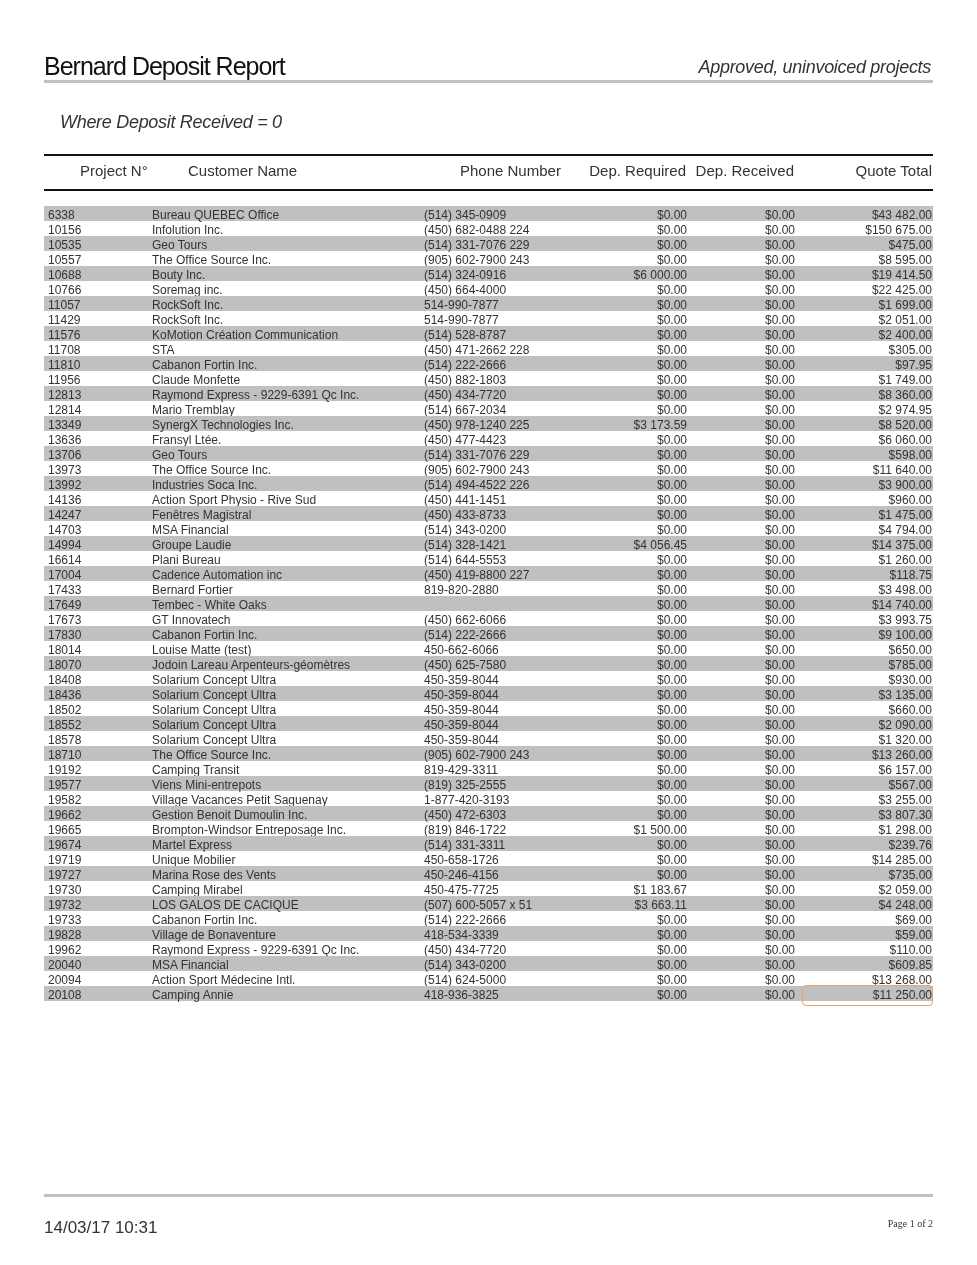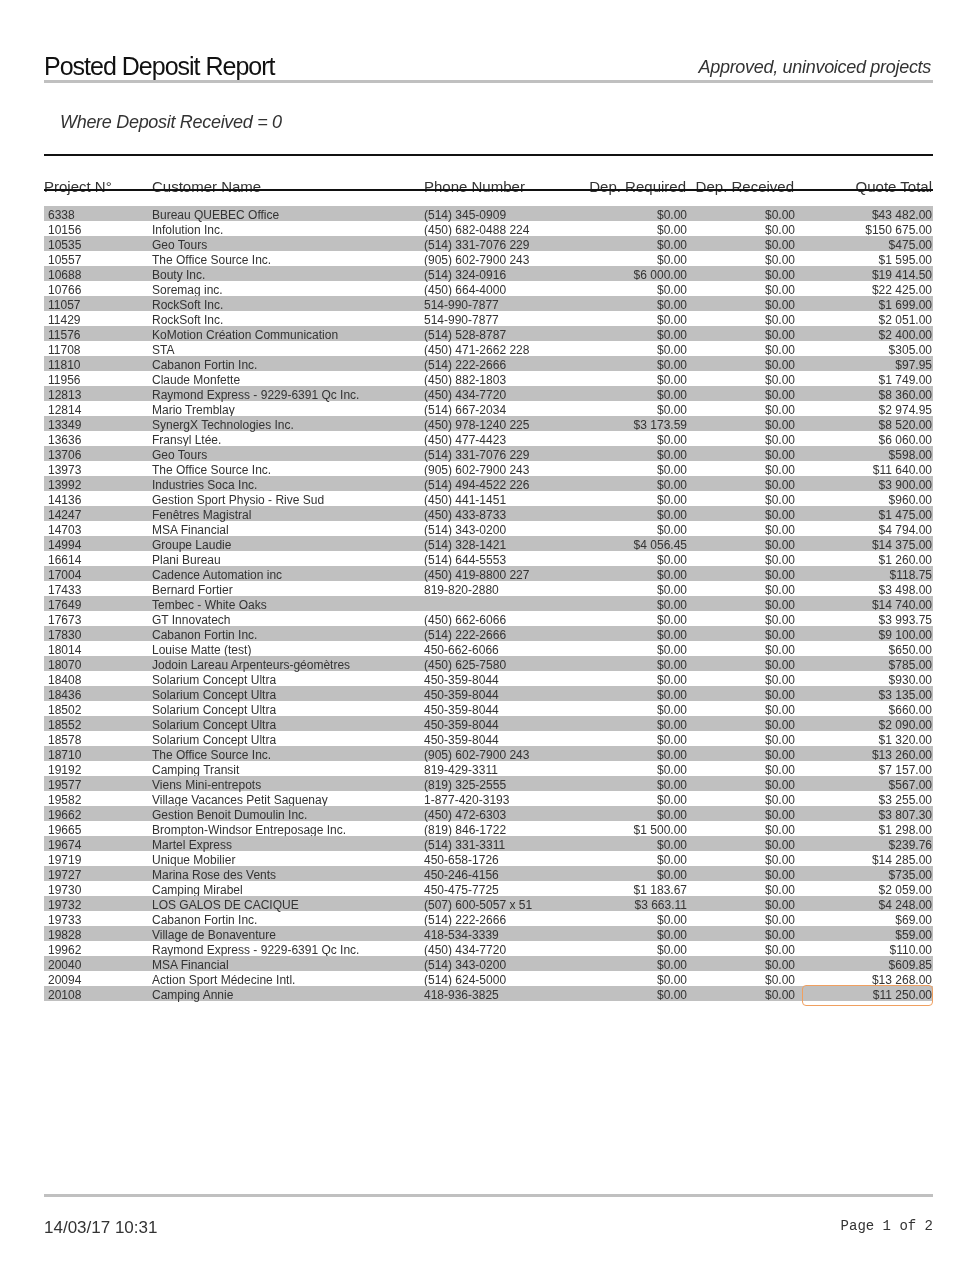--- a/index.html
+++ b/index.html
@@ -23,46 +23,46 @@
   .filter {
     position: absolute; left: 44px; top: 112px;
     font-size: 18px; font-style: italic; color: #333;
     font-family: "Liberation Sans", sans-serif; letter-spacing: -0.3px; margin-left: 16px;
   }
   .hdr-rule { position: absolute; left: 44px; width: 889px; height: 2px; background: #111; }
   .hdr {
     position: absolute; top: 162px; left: 44px; width: 889px; height: 20px;
     font-family: "Liberation Sans", sans-serif; font-size: 15px; color: #333;
   }
-  .hdr span { position: absolute; top: 16px; white-space: nowrap; }
+  .hdr span { position: absolute; top: 0; white-space: nowrap; margin-left: 36px; }
   .rows { position: absolute; left: 44px; top: 206px; width: 889px; }
   .row {
     position: relative; height: 15px; font-size: 12px; line-height: 18.63px;
     font-family: "Liberation Sans", sans-serif; color: #333; white-space: nowrap;
   }
   .row.shade { background: #c0c0c0; }
   .row span { position: absolute; top: 0; }
   .c-proj { left: 4px; }
   .c-cust { left: 108px; }
   .c-phone { left: 380px; }
   .c-req { right: 246px; text-align: right; }
   .c-rec { right: 138px; text-align: right; }
   .c-total { right: 1px; text-align: right; }
   .c-total.focused {
     outline: 1px solid #f0a060; outline-offset: 0; border-radius: 3px;
     padding-left: 70px; background: transparent;
   }
   .bottom-rule1 { position: absolute; left: 44px; width: 889px; top: 1194px; height: 3px; background: #c0c0c0; }
   .footer-left { position: absolute; left: 44px; top: 1218px; font-size: 17px; font-family: "Liberation Sans", sans-serif; color: #333; }
-  .footer-right { position: absolute; right: 44px; top: 1218px; font-size: 14px; font-family: Liberation Mono, monospace; color: #333; padding-left: 19px; }
+  .footer-right { position: absolute; right: 44px; top: 1218px; font-size: 10px; font-family: Liberation Serif, serif; color: #333; padding-left: 19px; }
 </style>
 </head>
 <body>
 
-<div class="title">Posted Deposit Report</div>
+<div class="title">Bernard Deposit Report</div>
 <div class="subtitle-right">Approved, uninvoiced projects</div>
 <div class="title-rule"></div>
 <div class="filter">Where Deposit Received = 0</div>
 
 <div class="hdr-rule" style="top:154px;"></div>
 <div class="hdr">
   <span style="left:0;">Project N°</span>
   <span style="left:108px;">Customer Name</span>
   <span style="left:380px;">Phone Number</span>
   <span style="right:247px;">Dep. Required</span>
@@ -95,21 +95,21 @@
       <span class="c-req">$0.00</span>
       <span class="c-rec">$0.00</span>
       <span class="c-total">$475.00</span>
     </div>
     <div class="row">
       <span class="c-proj">10557</span>
       <span class="c-cust">The Office Source Inc.</span>
       <span class="c-phone">(905) 602-7900 243</span>
       <span class="c-req">$0.00</span>
       <span class="c-rec">$0.00</span>
-      <span class="c-total">$1 595.00</span>
+      <span class="c-total">$8 595.00</span>
     </div>
     <div class="row shade">
       <span class="c-proj">10688</span>
       <span class="c-cust">Bouty Inc.</span>
       <span class="c-phone">(514) 324-0916</span>
       <span class="c-req">$6 000.00</span>
       <span class="c-rec">$0.00</span>
       <span class="c-total">$19 414.50</span>
     </div>
     <div class="row">
@@ -219,21 +219,21 @@
     <div class="row shade">
       <span class="c-proj">13992</span>
       <span class="c-cust">Industries Soca Inc.</span>
       <span class="c-phone">(514) 494-4522    226</span>
       <span class="c-req">$0.00</span>
       <span class="c-rec">$0.00</span>
       <span class="c-total">$3 900.00</span>
     </div>
     <div class="row">
       <span class="c-proj">14136</span>
-      <span class="c-cust">Gestion Sport Physio - Rive Sud</span>
+      <span class="c-cust">Action Sport Physio - Rive Sud</span>
       <span class="c-phone">(450) 441-1451</span>
       <span class="c-req">$0.00</span>
       <span class="c-rec">$0.00</span>
       <span class="c-total">$960.00</span>
     </div>
     <div class="row shade">
       <span class="c-proj">14247</span>
       <span class="c-cust">Fenêtres Magistral</span>
       <span class="c-phone">(450) 433-8733</span>
       <span class="c-req">$0.00</span>
@@ -367,21 +367,21 @@
       <span class="c-req">$0.00</span>
       <span class="c-rec">$0.00</span>
       <span class="c-total">$13 260.00</span>
     </div>
     <div class="row">
       <span class="c-proj">19192</span>
       <span class="c-cust">Camping Transit</span>
       <span class="c-phone">819-429-3311</span>
       <span class="c-req">$0.00</span>
       <span class="c-rec">$0.00</span>
-      <span class="c-total">$7 157.00</span>
+      <span class="c-total">$6 157.00</span>
     </div>
     <div class="row shade">
       <span class="c-proj">19577</span>
       <span class="c-cust">Viens Mini-entrepots</span>
       <span class="c-phone">(819) 325-2555</span>
       <span class="c-req">$0.00</span>
       <span class="c-rec">$0.00</span>
       <span class="c-total">$567.00</span>
     </div>
     <div class="row">

